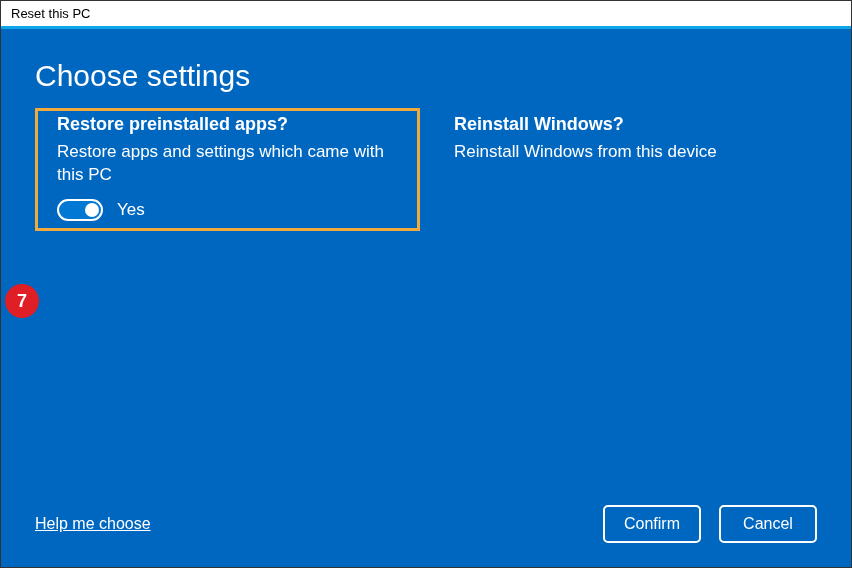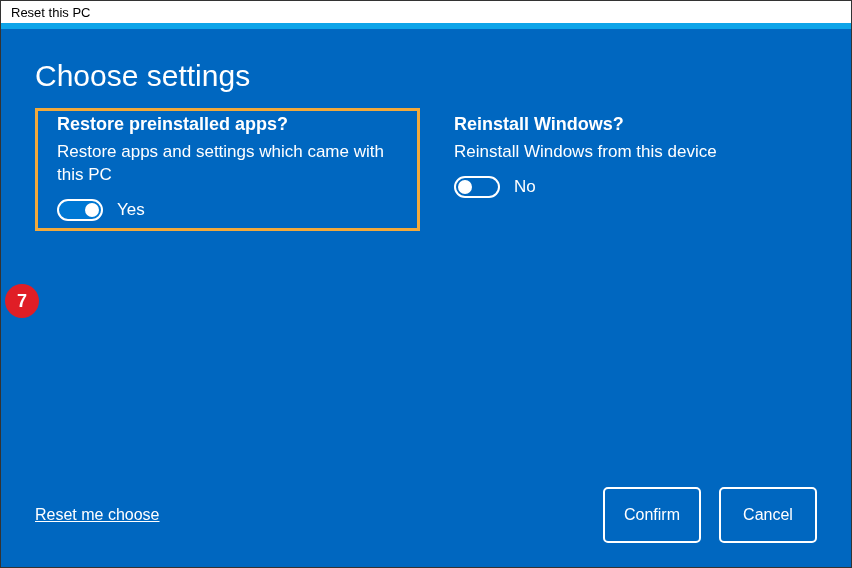--- a/index.html
+++ b/index.html
@@ -17,21 +17,21 @@
     .window {
       width: 852px;
       height: 568px;
       border: 1px solid #333;
       display: flex;
       flex-direction: column;
     }
     .titlebar {
       height: 28px;
       background: #fff;
-      border-bottom: 6px solid #0ea5e9;
+      border-bottom: 3px solid #0ea5e9;
       padding: 4px 10px;
       font-size: 13px;
       color: #000;
       display: flex;
       align-items: center;
     }
     .content {
       flex: 1;
       background: #0067c0;
       color: #fff;
@@ -132,21 +132,21 @@
       color: #fff;
       text-decoration: underline;
       cursor: pointer;
     }
     .buttons {
       display: flex;
       gap: 18px;
     }
     .btn {
       min-width: 98px;
-      height: 56px;
+      height: 38px;
       background: #0067c0;
       border: 2px solid #fff;
       border-radius: 5px;
       color: #fff;
       font-size: 16px;
       cursor: pointer;
       display: flex;
       align-items: center;
       justify-content: center;
       padding: 0 14px;
@@ -171,36 +171,30 @@
           <div class="toggle on">
             <div class="knob"></div>
           </div>
           <span class="toggle-label">Yes</span>
         </div>
       </div>
 
       <div class="option">
         <div class="option-title">Reinstall Windows?</div>
         <div class="option-desc">Reinstall Windows from this device</div>
-        <div class="toggle-row">
-          <div class="toggle off">
-            <div class="knob"></div>
-          </div>
-          <span class="toggle-label">No</span>
-        </div>
       </div>
 
     </div>
 
     <div class="step-badge">
       <span>7</span>
     </div>
 
     <div class="footer">
-      <a class="help-link">Reset me choose</a>
+      <a class="help-link">Help me choose</a>
       <div class="buttons">
         <button class="btn">Confirm</button>
         <button class="btn">Cancel</button>
       </div>
     </div>
 
   </div>
 </div>
 
 </body></html>

